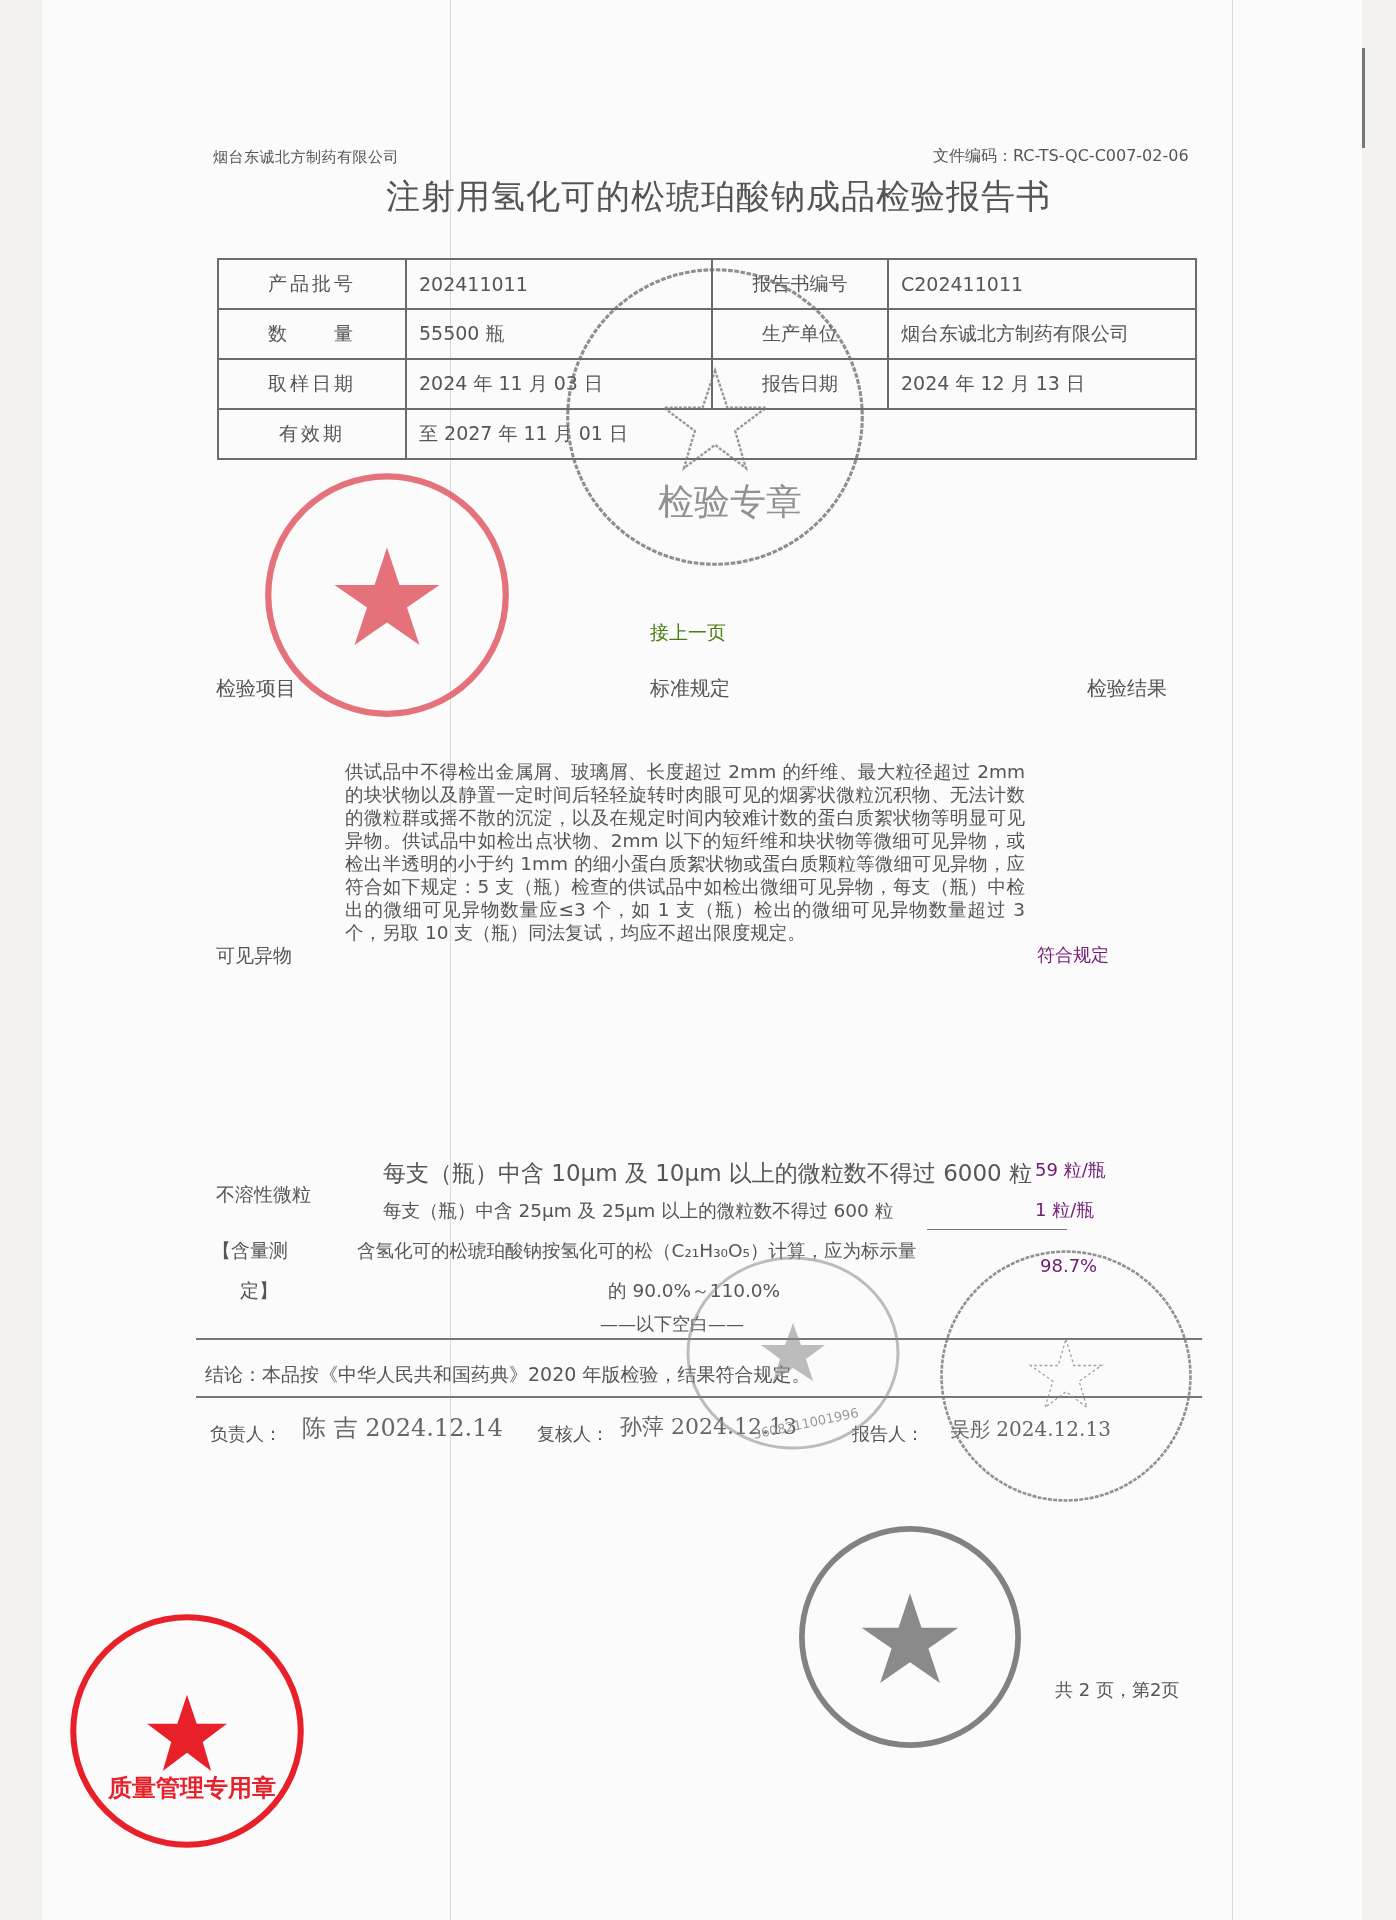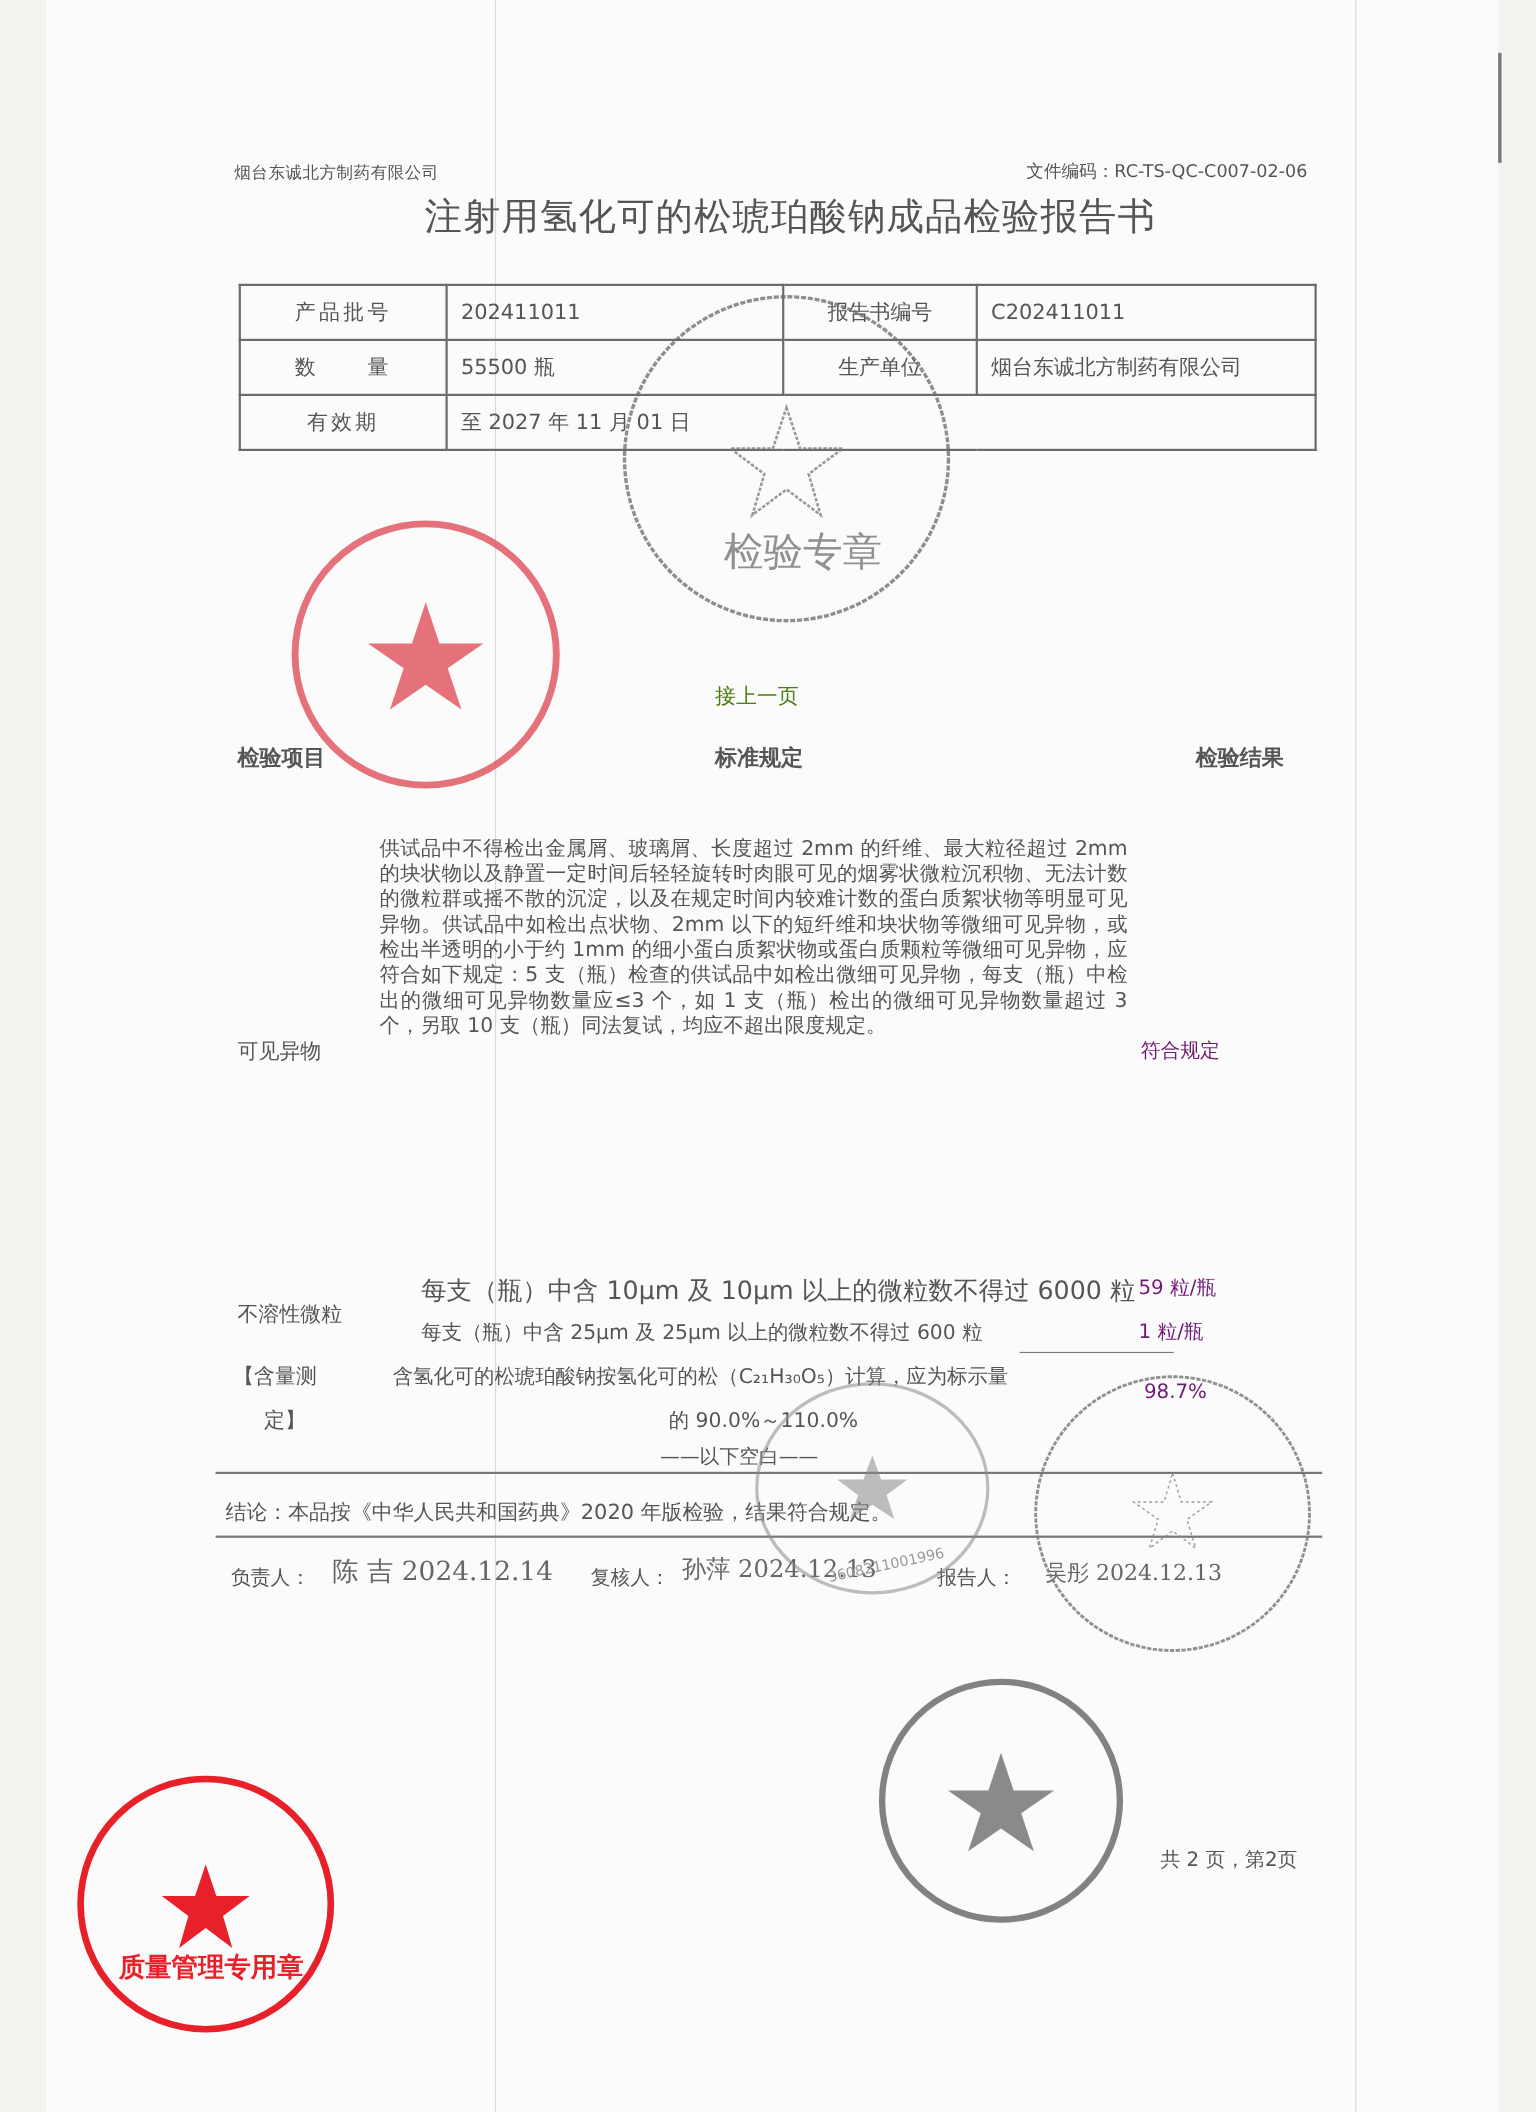--- a/index.html
+++ b/index.html
@@ -24,21 +24,21 @@
   table.info {
     position:absolute; left:217px; top:258px; width:980px; border-collapse:collapse;
     font-size:19px; color:#555;padding-left:32px;
   }
   table.info td { border:2px solid #6b6b6b; height:48px; padding:0 12px; }
   table.info td.lbl { text-align:center; width:162px; letter-spacing:3px; }
   table.info td.val { width:280px; }
   table.info td.lbl2 { text-align:center; width:150px; }
 
   .cont { left:650px; top:620px; font-size:19px; color:#4d7c0f;font-family:Liberation Mono, monospace; }
-  .col-h { top:675px; font-size:20px; color:#555; font-weight:bold; }
+  .col-h { top:675px; font-size:20px; color:#555; font-weight:normal; }
 
   .std { left:345px; width:680px; font-size:18.5px; color:#555; line-height:23px; text-align:justify; }
   .item { font-size:19px; color:#555; }
   .result { font-size:18px; color:#701a75; text-align:left; width:140px; }
 
   .hline { position:absolute; height:2px; background:#777; }
 
   .conclusion { left:205px; top:1362px; font-size:19px; color:#555; }
   .sig-lbl { top:1422px; font-size:18px; color:#555; }
   .sig { font-family:"DejaVu Serif",serif; color:#666; }
@@ -67,20 +67,26 @@
     <td class="lbl">产品批号</td>
     <td class="val">202411011</td>
     <td class="lbl2">报告书编号</td>
     <td>C202411011</td>
   </tr>
   <tr>
     <td class="lbl">数　　量</td>
     <td class="val">55500 瓶</td>
     <td class="lbl2">生产单位</td>
     <td>烟台东诚北方制药有限公司</td>
+  </tr>
+  <tr>
+    <td class="lbl">取样日期</td>
+    <td class="val">2024 年 11 月 03 日</td>
+    <td class="lbl2">报告日期</td>
+    <td>2024 年 12 月 13 日</td>
   </tr>
   <tr>
     <td class="lbl">有效期</td>
     <td colspan="3">至 2027 年 11 月 01 日</td>
   </tr>
 </tbody>
   </table>
 
 <div class="abs cont">接上一页</div>
 

